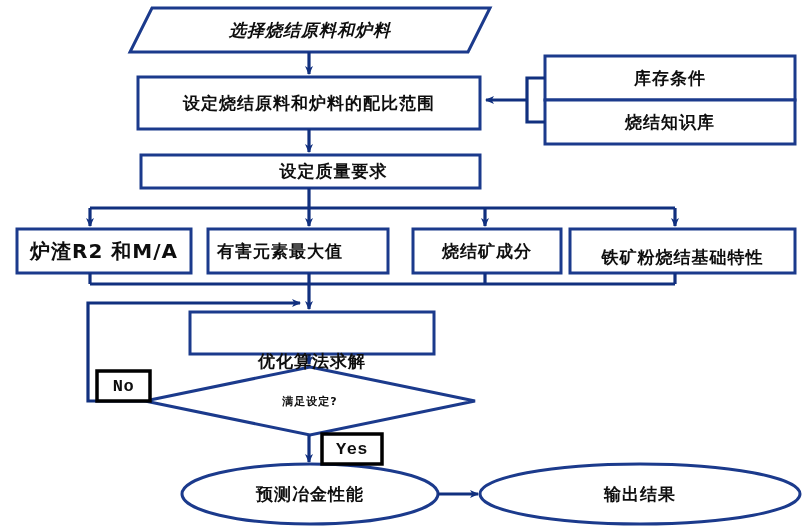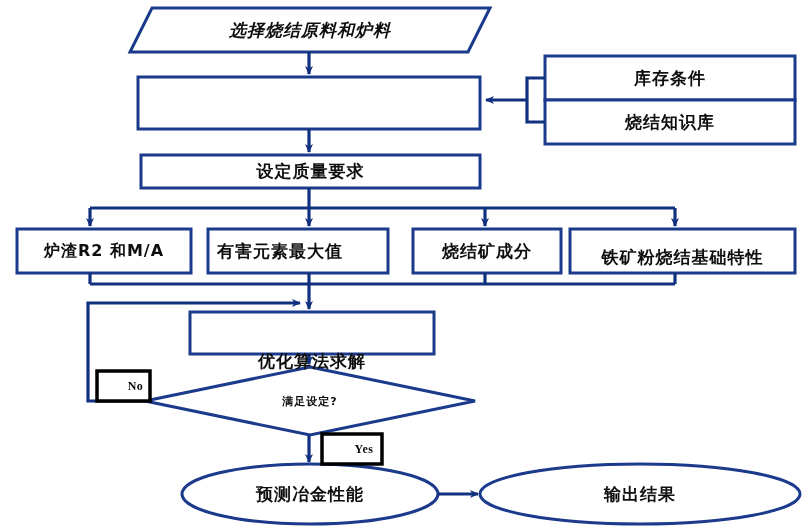--- a/index.html
+++ b/index.html
@@ -15,21 +15,21 @@
     position:absolute;
     display:flex;align-items:center;justify-content:center;
     text-align:center;
     color:#0e0e0e;
     font-weight:700;
     letter-spacing:1px;
     pointer-events:none;
     white-space:nowrap;
   }
   .cn{font-family:"DejaVu Sans","Liberation Sans",sans-serif;}
-  .lbl-small{font-size:12px;font-family:Liberation Serif, serif;font-weight:700;letter-spacing:0.5px;padding-left:12px;}
+  .lbl-small{font-size:17px;font-family:Liberation Mono, monospace;font-weight:700;letter-spacing:0.5px;}
 </style>
 </head>
 <body>
 
 <div id="flowchart-root">
 
   <svg class="layer" viewBox="0 0 808 529" xmlns="http://www.w3.org/2000/svg">
     <defs>
       <marker id="arrowhead" markerWidth="9" markerHeight="8" refX="8" refY="4" orient="auto" markerUnits="userSpaceOnUse">
         <path d="M0,0 L9,4 L0,8 L2.4,4 Z" fill="#11307f"></path>
@@ -95,28 +95,29 @@
 
       <line x1="438" y1="494" x2="478" y2="494" marker-end="url(#arrowhead)"></line>
     </g>
 
     <rect x="97" y="371" width="53" height="30" fill="#ffffff" stroke="#000000" stroke-width="3.5"></rect>
     <rect x="322" y="434" width="60" height="30" fill="#ffffff" stroke="#000000" stroke-width="3.5"></rect>
   </svg>
 
   <div class="node-label cn" style="left:130px;top:8px;width:360px;height:44px;font-size:17px;font-style:italic;">选择烧结原料和炉料</div>
 
+  <div class="node-label cn" style="left:138px;top:77px;width:342px;height:52px;font-size:17px;">设定烧结原料和炉料的配比范围</div>
 
   <div class="node-label cn" style="left:545px;top:56px;width:250px;height:44px;font-size:17px;">库存条件</div>
 
   <div class="node-label cn" style="left:545px;top:100px;width:250px;height:44px;font-size:17px;">烧结知识库</div>
 
-  <div class="node-label cn" style="left:141px;top:155px;width:339px;height:33px;font-size:17px;overflow:hidden;">设定质量要求</div>
+  <div class="node-label cn" style="left:141px;top:155px;width:339px;height:33px;font-size:17px;overflow:hidden;padding-left:23px;">设定质量要求</div>
 
-  <div class="node-label cn" style="left:17px;top:229px;width:174px;height:44px;font-size:16px;">炉渣R2 和M/A</div>
+  <div class="node-label cn" style="left:17px;top:229px;width:174px;height:44px;font-size:20px;">炉渣R2 和M/A</div>
 
   <div class="node-label cn" style="left:208px;top:229px;width:144px;height:44px;font-size:17px;">有害元素最大值</div>
 
   <div class="node-label cn" style="left:413px;top:229px;width:148px;height:44px;font-size:17px;">烧结矿成分</div>
 
   <div class="node-label cn" style="left:570px;top:229px;width:225px;height:56px;font-size:17px;">铁矿粉烧结基础特性</div>
 
   <div class="node-label cn" style="left:190px;top:312px;width:244px;height:42px;font-size:17px;margin-top:28px;">优化算法求解</div>
 
   <div class="node-label cn" style="left:225px;top:385px;width:170px;height:32px;font-size:11px;">满足设定?</div>

